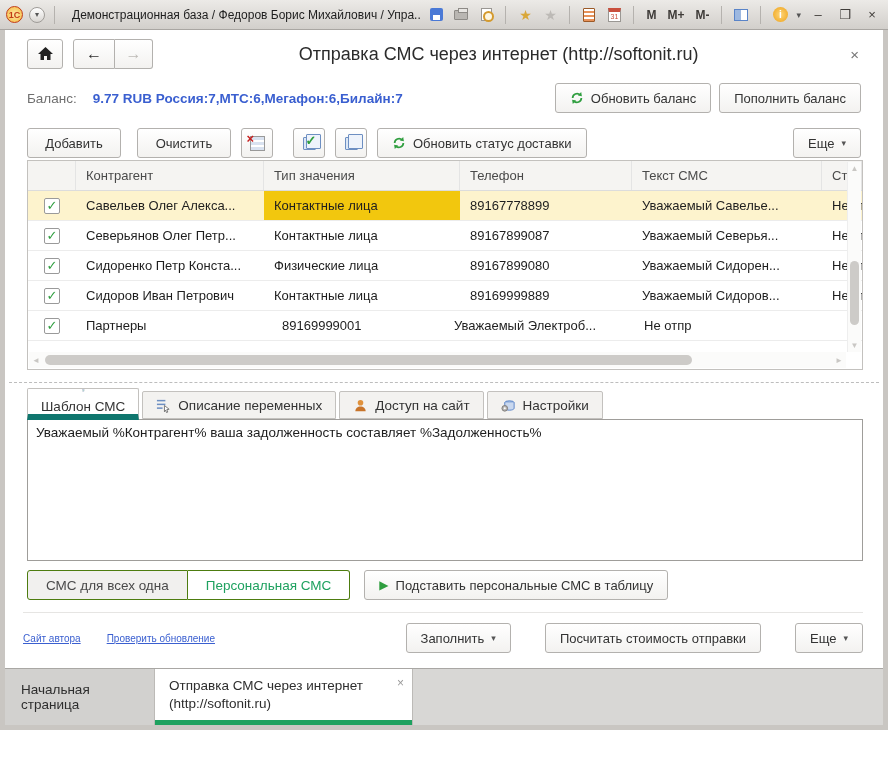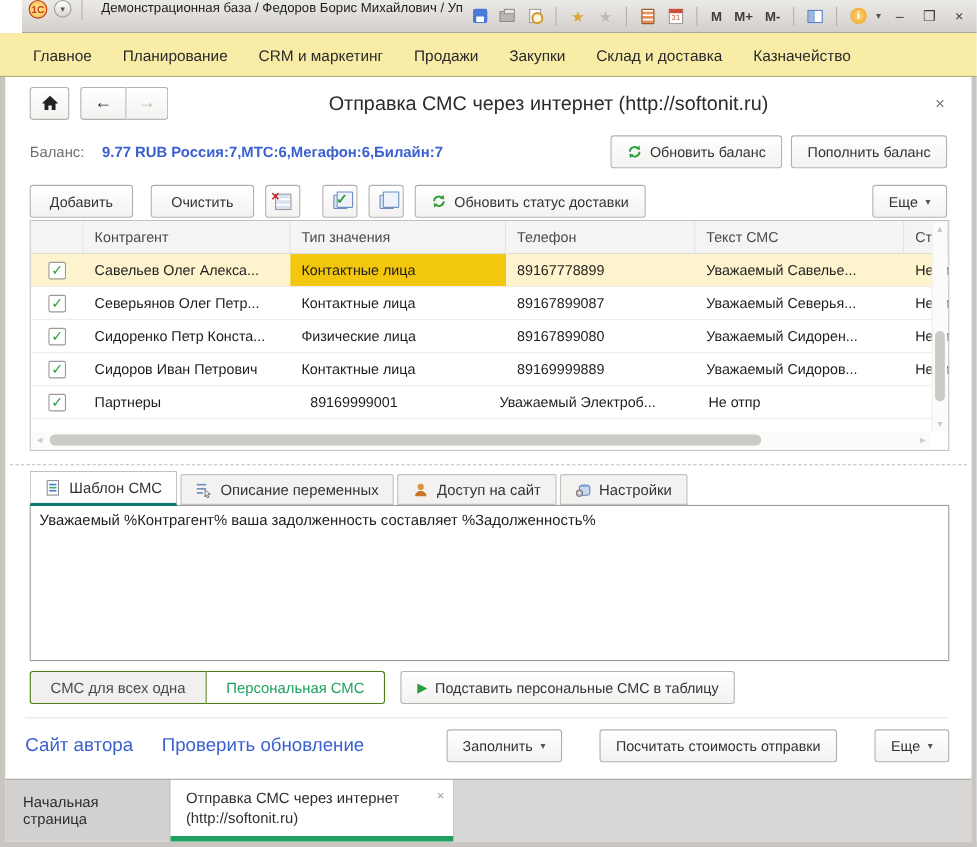--- a/index.html
+++ b/index.html
@@ -2,21 +2,21 @@
 <html><head>
 <meta charset="utf-8">
 <style>
   * { margin:0; padding:0; box-sizing:border-box; }
   html,body { width:888px; }
   body { font-family:"Liberation Sans","DejaVu Sans",sans-serif; background:#fff; }
   .window { width:888px; height:770px; background:#fff; position:relative; overflow:hidden; }
 
   
   .titlebar { height:30px; background:linear-gradient(#eceae7,#d2cfcb); border-bottom:1px solid #a9a6a2;
-              display:flex; padding:0 6px; gap:6px; font-size:12px; color:#1d1d1d;margin-left:20px; }
+              display:flex; align-items:center; padding:0 6px; gap:6px; font-size:12px; color:#1d1d1d; }
   .logo1c { width:17px; height:17px; border-radius:50%; background:radial-gradient(#ffe9a8,#f3b93c); border:1px solid #c23b16;
             color:#c23b16; font-size:9px; font-weight:bold; display:flex; align-items:center; justify-content:center; }
   .circ-btn { width:16px; height:16px; border-radius:50%; background:linear-gradient(#fff,#d8d5d1); border:1px solid #9f9c98;
               display:flex; align-items:center; justify-content:center; font-size:8px; color:#555; cursor:pointer; }
   .tb-sep { width:1px; height:18px; background:#b5b2ae; margin:0 3px; }
   .tb-title { margin-left:8px; white-space:nowrap; overflow:hidden; flex:1; }
   .tb-icons { display:flex; align-items:center; gap:7px; }
   .tbi { width:18px; height:18px; display:flex; align-items:center; justify-content:center; cursor:pointer; font-size:12px; }
   .i-save { width:13px; height:13px; background:#4a79d6; border-radius:2px; position:relative; }
   .i-save::after { content:""; position:absolute; left:3px; bottom:1px; width:7px; height:5px; background:#fff; }
@@ -98,36 +98,36 @@
   .vscroll { position:absolute; top:1px; bottom:17px; right:1px; width:14px; background:#fbfbfa; border-left:1px solid #eee; }
   .vs-up { position:absolute; top:2px; left:0; right:0; text-align:center; color:#c9c7c4; font-size:8px; cursor:pointer; }
   .vs-down { position:absolute; bottom:2px; left:0; right:0; text-align:center; color:#c9c7c4; font-size:8px; cursor:pointer; }
   .vs-thumb { position:absolute; top:52%; height:34%; left:2px; right:2px; background:#cdcbc8; border-radius:6px; cursor:pointer; }
 
   
   .tabs-sep { margin:12px 4px 0 4px; border-top:1px dashed #bdbdbd; }
   .tabs { display:flex; align-items:flex-end; padding-left:22px; margin-top:4px; height:32px; position:relative; z-index:2; }
   .tab { display:inline-flex; align-items:center; gap:7px; padding:0 13px; height:28px; border:1px solid #c3c1be;
          background:#f3f2f0; color:#333; font-size:13.5px; cursor:pointer; margin-right:3px; border-radius:2px 2px 0 0; }
-  .tab.active { background:#fff; height:32px; border-bottom:3px solid #0f766e; margin-bottom:-1px; }
+  .tab.active { background:#fff; height:32px; border-bottom:6px solid #0f766e; margin-bottom:-1px;flex-direction:column; }
   .tab svg { width:15px; height:15px; }
 
   .template-box { margin:0 20px 0 22px; border:1px solid #9f9d9a; height:142px; background:#fff;
                   padding:5px 8px; font-size:13.5px; color:#1e1e1e; position:relative; z-index:1; cursor:text; }
 
   .mode-row { display:flex; align-items:center; margin:9px 20px 0 22px; }
   .seg { height:30px; border:1px solid #4d7c0f; display:inline-flex; align-items:center; padding:0 18px;
          font-size:13.5px; cursor:pointer; }
   .seg.off { background:#f1f0ee; color:#4a4a4a; border-radius:3px 0 0 3px; }
   .seg.on { background:#fff; color:#1ea15f; border-left:none; border-radius:0 3px 3px 0; }
   .play { color:#2f9e3f; font-size:12px; }
 
   .footer-row { margin:12px 20px 0 18px; border-top:1px solid #e6e5e3; padding-top:10px;
                 display:flex; align-items:center; gap:26px; }
-  .link { color:#3a5fd0; font-size:17px; cursor:pointer; }
+  .link { color:#3a5fd0; font-size:10px; text-decoration:underline; cursor:pointer; }
 
   
   .bottom-tabs { height:57px; background:#d8d7d5; border-top:1px solid #a9a7a4; display:flex; }
   .btab { display:flex; align-items:center; padding:0 16px; font-size:13.5px; color:#2e2e2e;
           border-right:1px solid #bcbab7; cursor:pointer; background:#d2d1cf; width:150px; }
   .btab.active { background:#fff; width:258px; position:relative; align-items:flex-start;
                  padding:8px 26px 0 14px; line-height:1.35; }
   .btab-green { position:absolute; left:0; right:0; bottom:0; height:5px; background:#1ea15f; }
   .btab-close { position:absolute; top:6px; right:8px; color:#9a9a9a; font-size:12px; cursor:pointer; }
 </style>
@@ -179,29 +179,20 @@
       <span class="tbi">
           <span class="i-info">i</span>
         </span>
       <span class="caret">▾</span>
       <span class="win-ctl">–</span>
       <span class="win-ctl">❒</span>
       <span class="win-ctl">×</span>
     </div>
   </div>
 
-  <div class="menubar">
-    <span class="menu-item">Главное</span>
-    <span class="menu-item">Планирование</span>
-    <span class="menu-item">CRM и маркетинг</span>
-    <span class="menu-item">Продажи</span>
-    <span class="menu-item">Закупки</span>
-    <span class="menu-item">Склад и доставка</span>
-    <span class="menu-item">Казначейство</span>
-  </div>
 
   <div class="frame">
   <div class="main">
 
     <div class="page-header">
       <button class="btn icon-btn home-btn">
         <svg width="15" height="14" viewBox="0 0 15 14">
           <polygon points="7.5,0 15,7 12.5,7 12.5,13 9,13 9,9 6,9 6,13 2.5,13 2.5,7 0,7" fill="#222"></polygon>
         </svg>
       </button>

